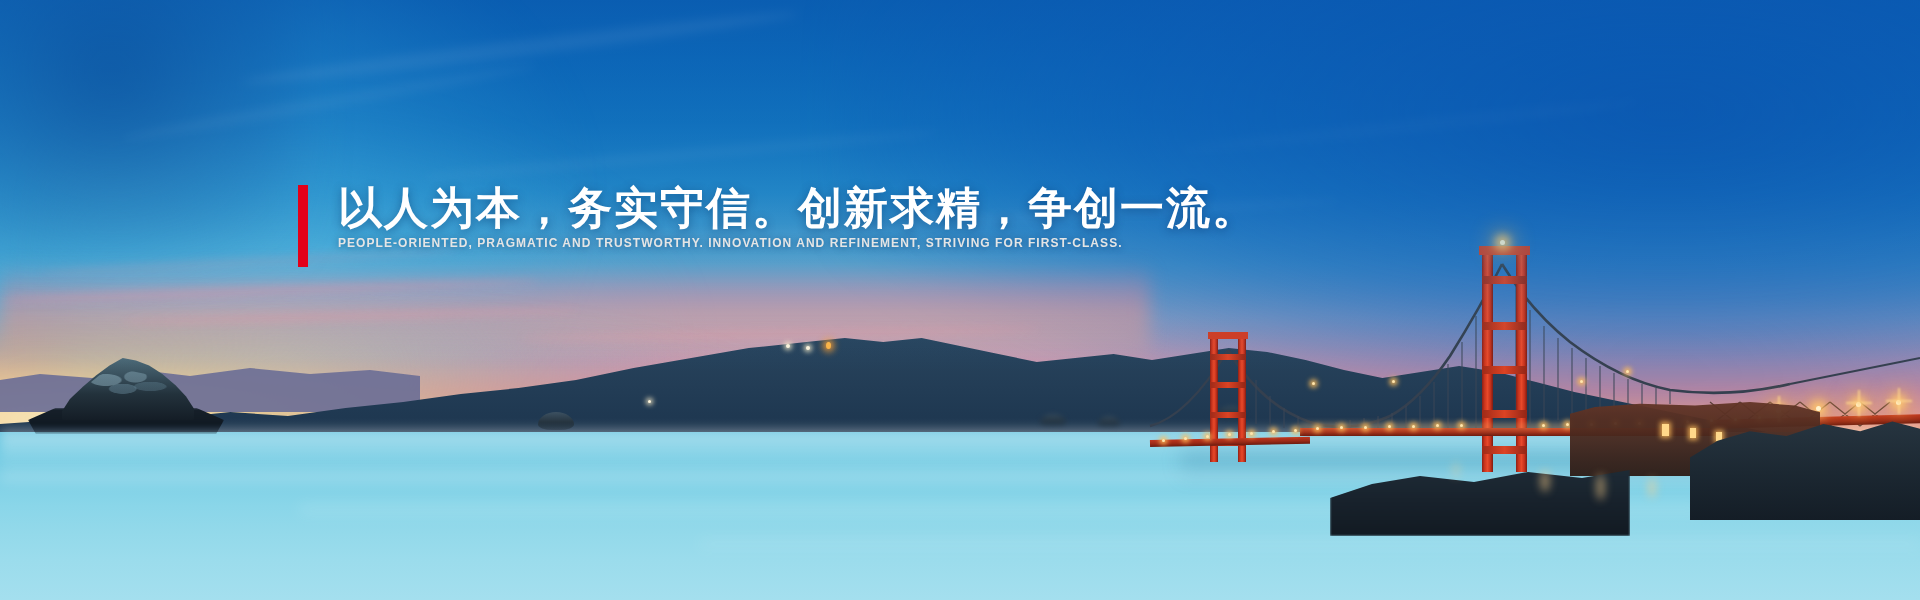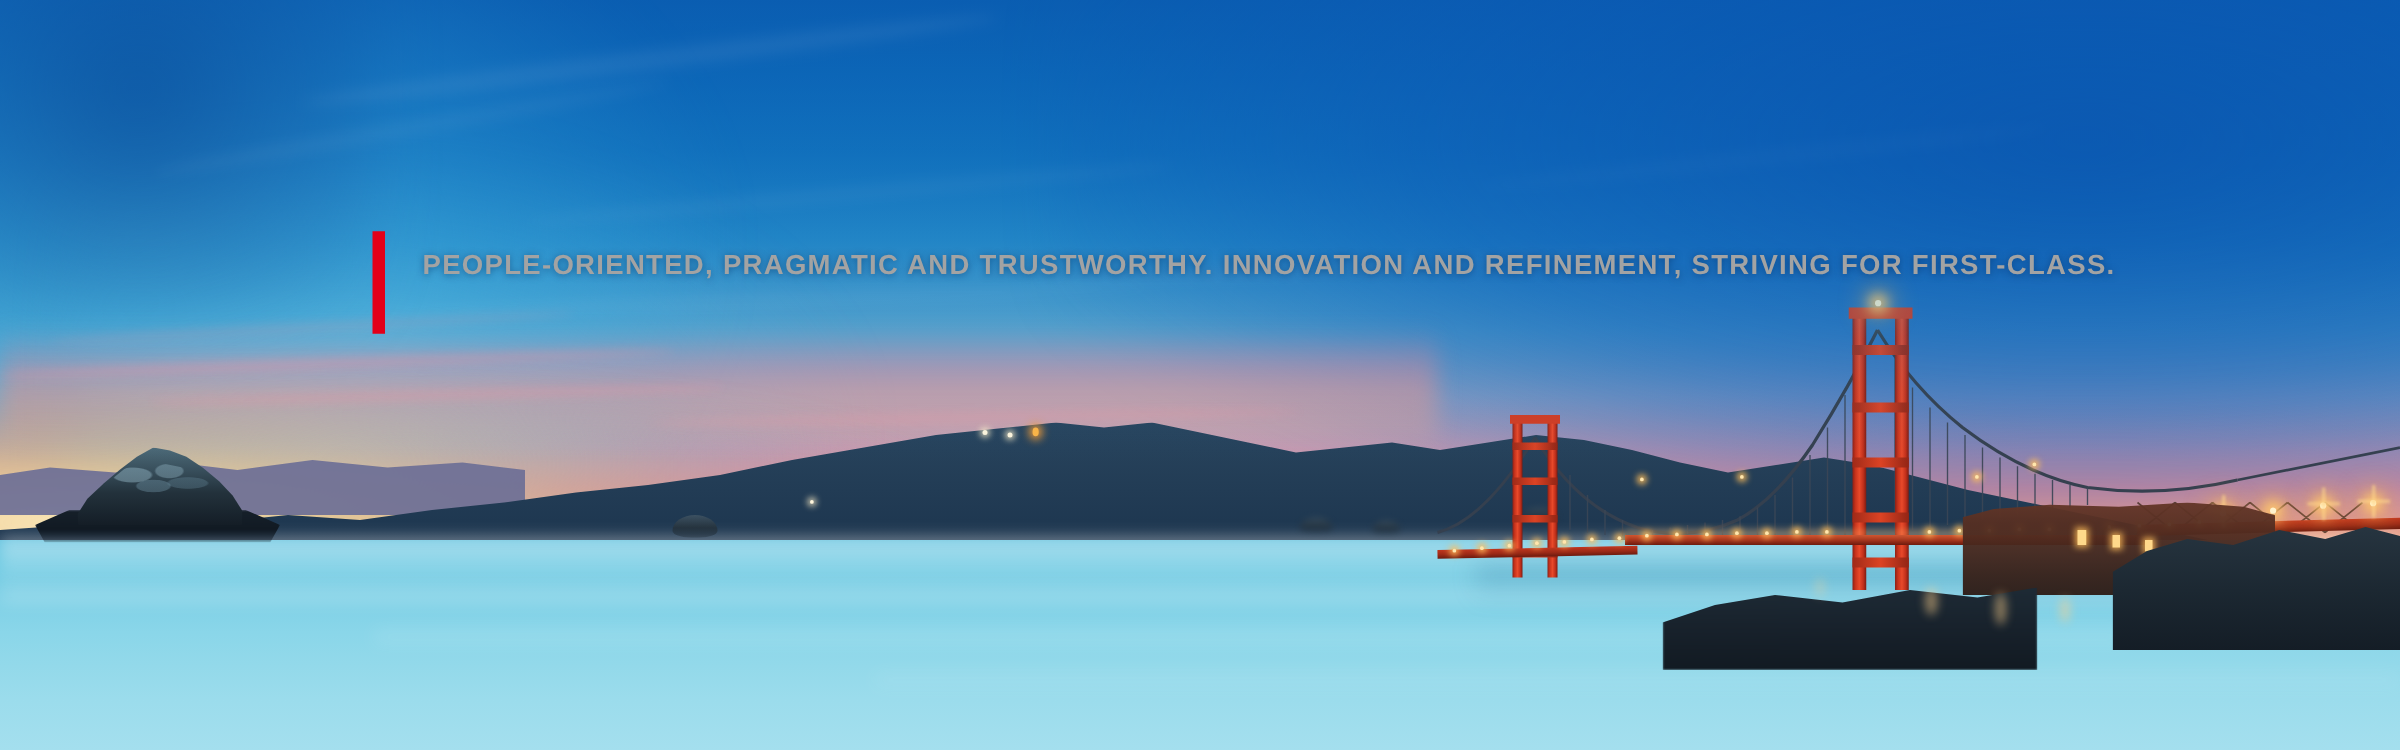--- a/index.html
+++ b/index.html
@@ -270,24 +270,24 @@
     font-size:44px;
     font-weight:700;
     color:#ffffff;
     letter-spacing:2px;
     line-height:1.18;
     text-shadow:0 2px 10px rgba(0,40,90,0.45);
     white-space:nowrap;
   }
   .subhead {
     margin-left:40px;
-    margin-top:16px;
-    font-size:22px;
+    margin-top:2px;
+    font-size:12px;
     font-weight:700;
-    color:#a3a3a3;
+    color:#e5e5e5;
     letter-spacing:1.05px;
     line-height:1.25;
     text-shadow:0 1px 6px rgba(0,40,90,0.5);
     white-space:nowrap;
   }
 </style>
 </head>
 <body>
 
 <div class="banner">
@@ -469,16 +469,17 @@
 
   <div class="reflect" style="left:1540px; top:470px; width:10px; height:22px;"></div>
   <div class="reflect" style="left:1596px; top:474px; width:9px; height:26px;"></div>
   <div class="reflect" style="left:1648px; top:478px; width:8px; height:20px;"></div>
   <div class="reflect" style="left:1452px; top:462px; width:8px; height:16px; opacity:.55;"></div>
 
   <div class="brand-wash"></div>
 
   <div class="text-block">
     <div class="accent-bar"></div>
+    <div class="headline">以人为本，务实守信。创新求精，争创一流。</div>
     <div class="subhead">PEOPLE-ORIENTED, PRAGMATIC AND TRUSTWORTHY. INNOVATION AND REFINEMENT, STRIVING FOR FIRST-CLASS.</div>
   </div>
 
 </div>
 
 </body></html>

